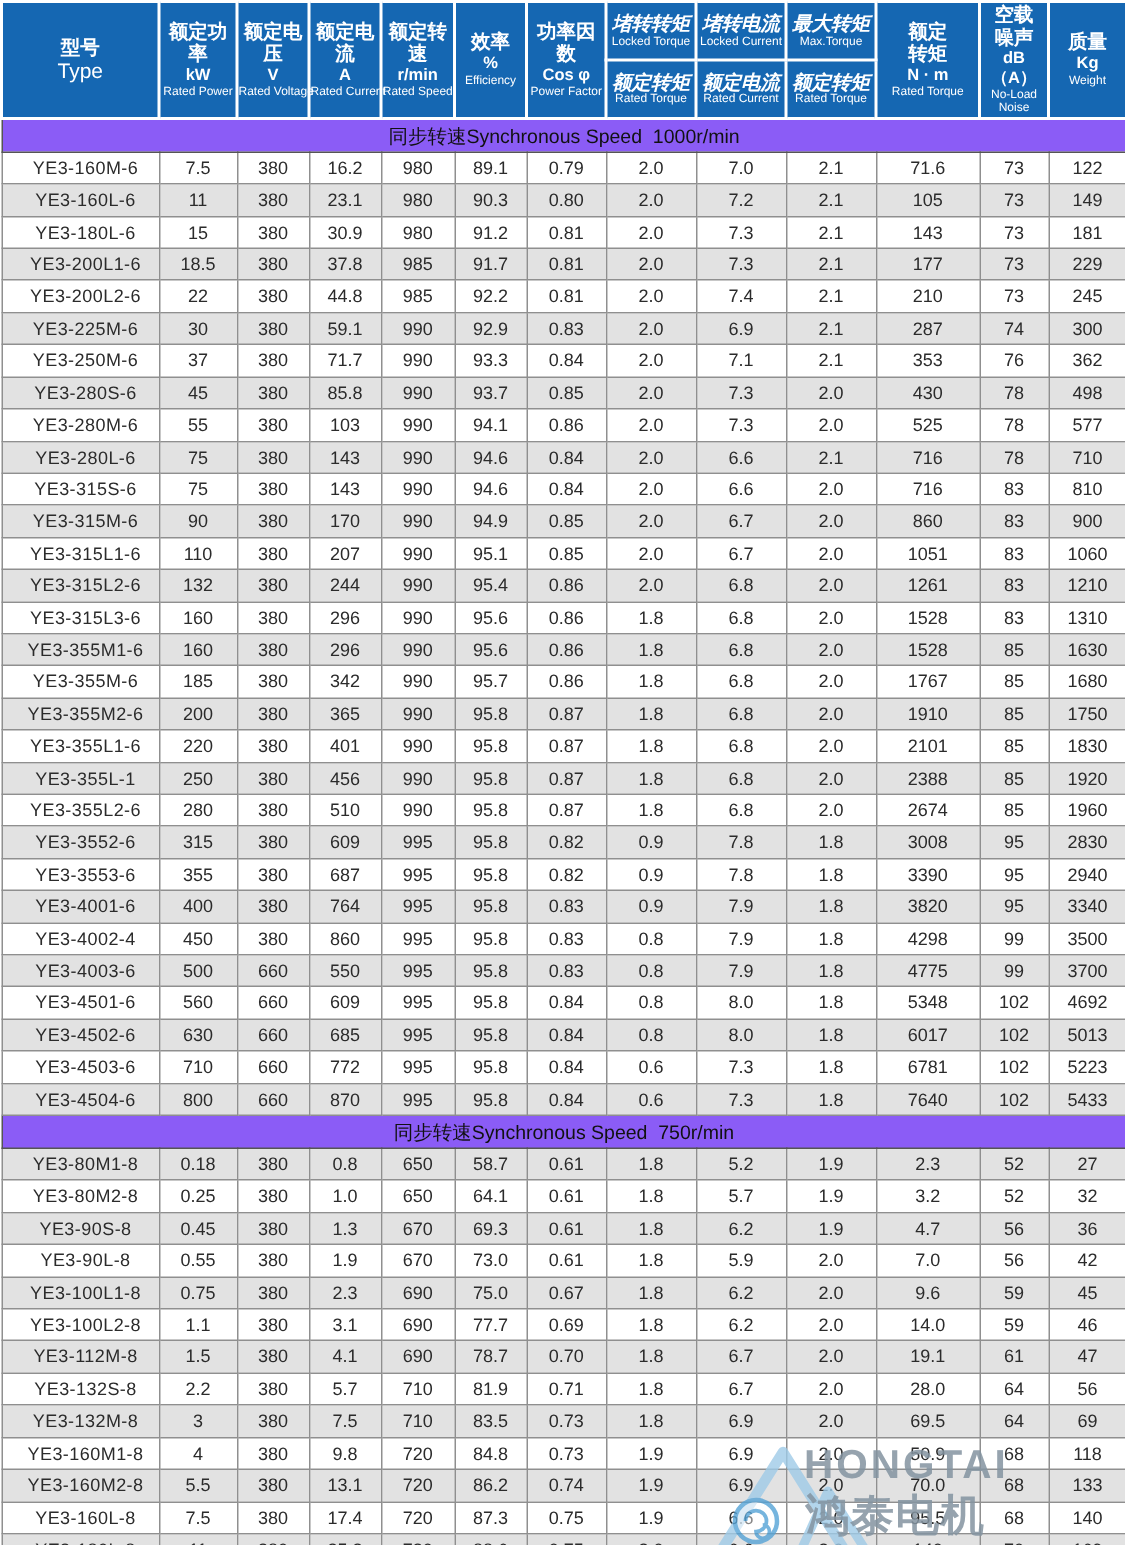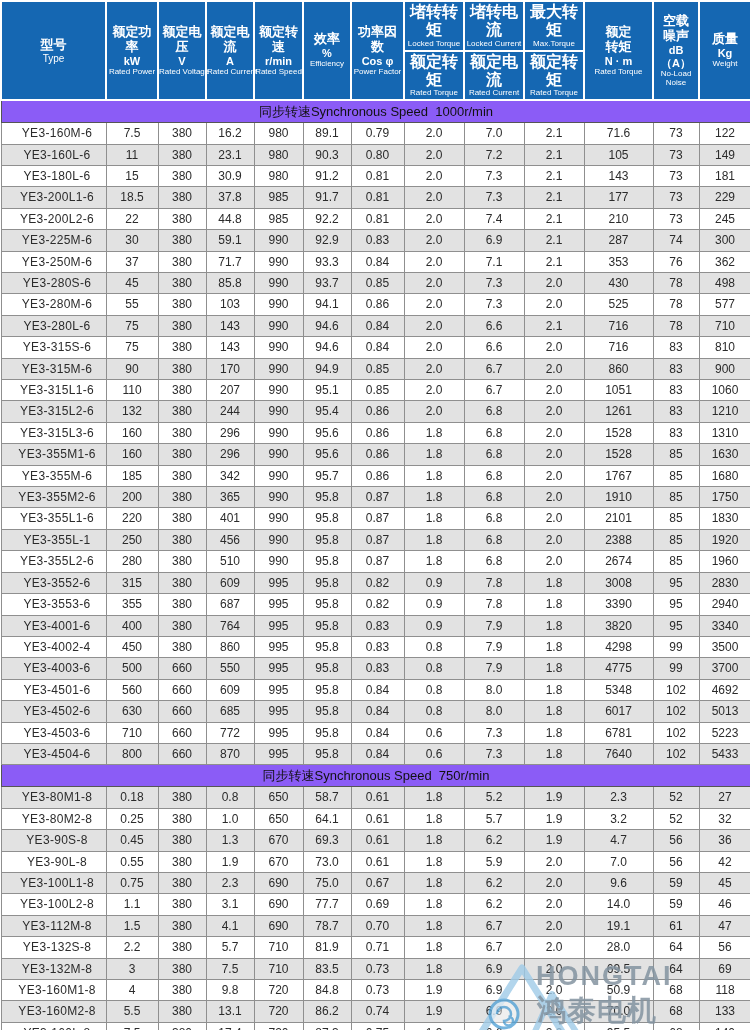--- a/index.html
+++ b/index.html
@@ -38,21 +38,21 @@
     color: var(--header-text);
     border: 2px solid #ffffff;
     text-align: center;
     vertical-align: middle;
     padding: 1px 0;
     font-weight: normal;
   }
   thead tr.h-top th { height: 29px; }
   thead tr.h-bot th { height: 29px; }
   .zh  { font-size: 13px; font-weight: bold; line-height: 1.15; }
-  .zh.small { font-size: 16px; }
+  .zh.small { font-size: 13px; font-style: italic; }
   .zh.wrap2 { width: 34px; margin: 0 auto; }
   .unit { font-size: 11px; font-weight: bold; line-height: 1.2; }
   .en  { font-size: 8px; line-height: 1.1; font-weight: normal; }
   .en.nowrap { white-space: nowrap; }
   
   tbody td {
     border: 1px solid var(--grid);
     font-size: 12px;
     color: var(--body-text);
     text-align: center;
@@ -128,21 +128,21 @@
         <col style="width: 60px;">
         <col style="width: 60px;">
         <col style="width: 69px;">
         <col style="width: 46px;">
         <col style="width: 52px;">
       </colgroup>
     <thead>
       <tr class="h-top">
         <th rowspan="2">
           <div class="zh">型号</div>
-          <div class="en" style="font-size:10px">Type</div>
+          <div class="en" style="font-size:14px">Type</div>
         </th>
         <th rowspan="2">
           <div class="zh">额定功率</div>
           <div class="unit">kW</div>
           <div class="en nowrap">Rated Power</div>
         </th>
         <th rowspan="2">
           <div class="zh">额定电压</div>
           <div class="unit">V</div>
           <div class="en nowrap">Rated Voltage</div>

